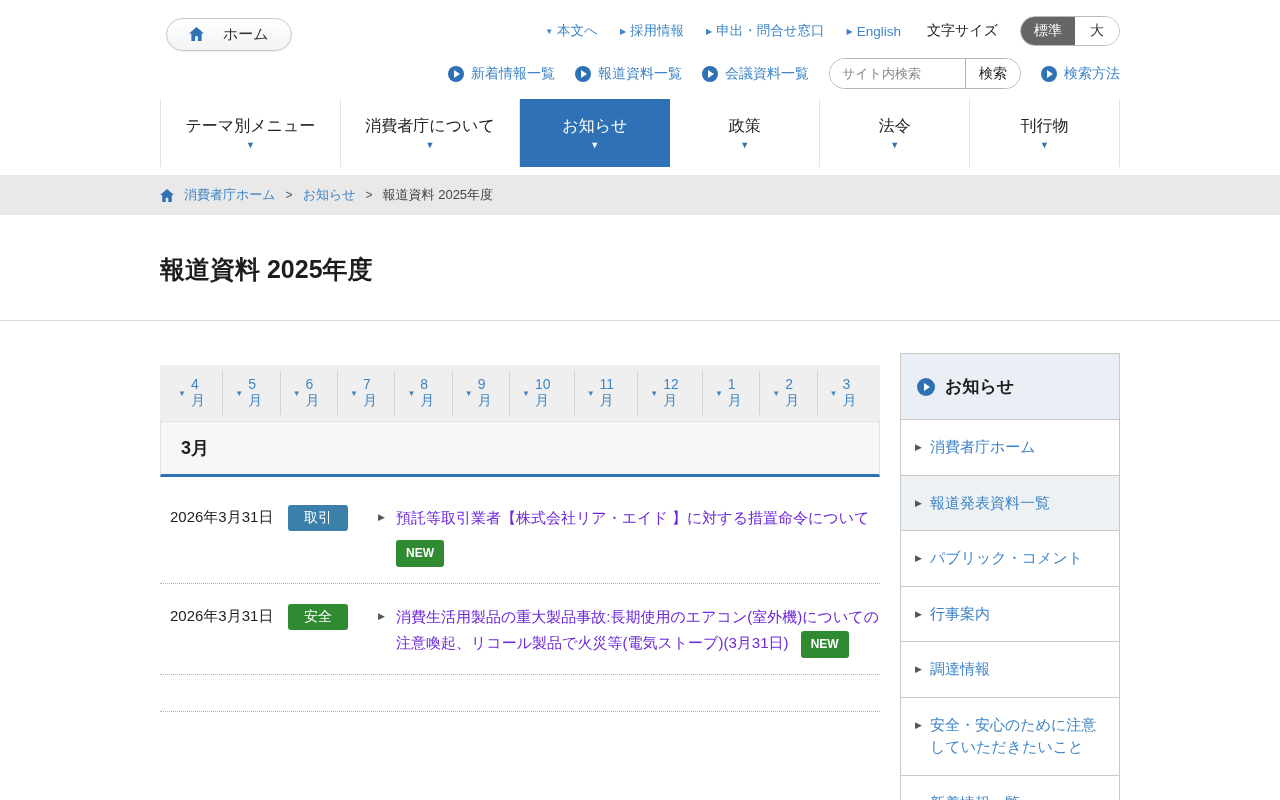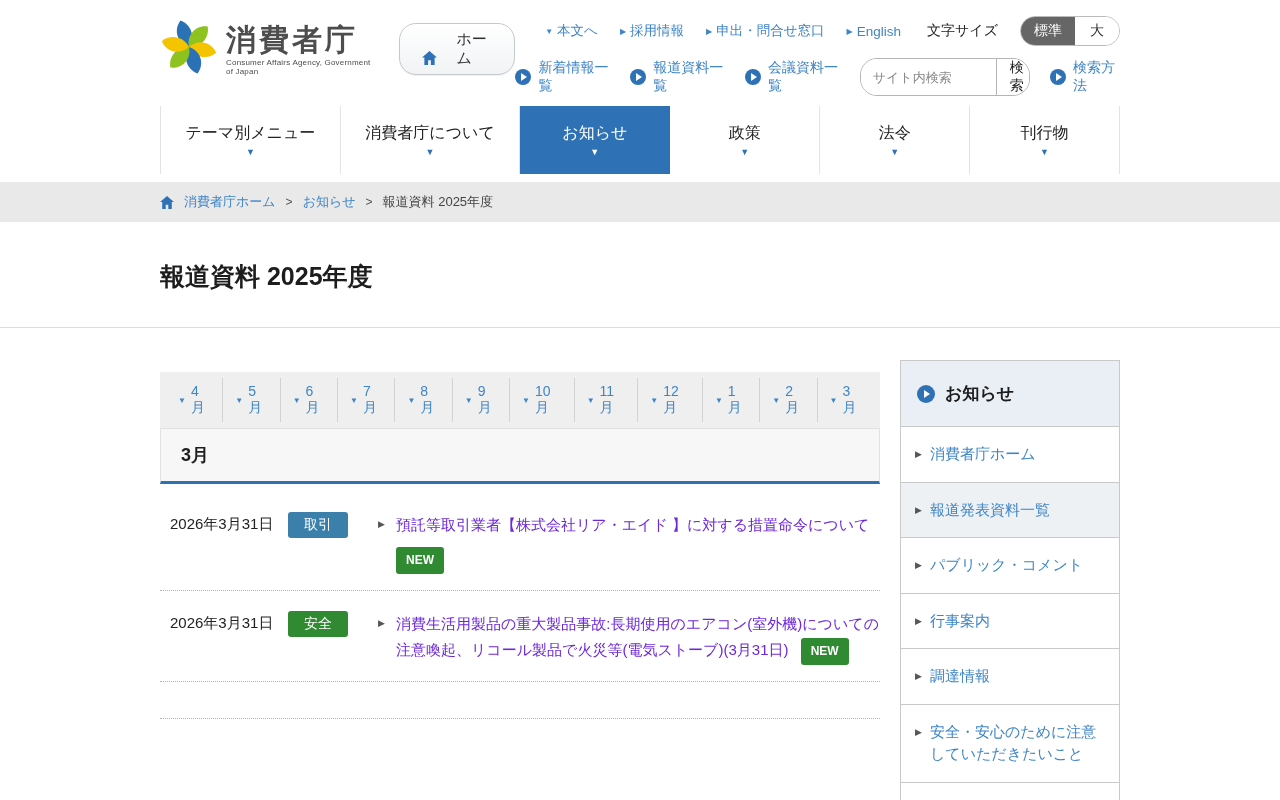--- a/index.html
+++ b/index.html
@@ -113,38 +113,20 @@
   .side-item .arr { font-size:9px; color:#555; padding-top:5px; flex:none; }
   .side-item a { color:#3f85c6; }
   .side-item.current-page { background:#eef1f4; }
 </style>
 </head>
 <body>
 
 <div class="header">
   <div class="container header-inner">
     <div class="logo-group">
-      <div class="logo-block">
-        <span>
-          <svg width="58" height="58" viewBox="-34 -34 68 68">
-            <g>
-              <path d="M0,0 C-13,-4 -19,-19 -10,-31 C2,-27 8,-12 0,0 Z" fill="#2a72b5" transform="rotate(0)"></path>
-              <path d="M0,0 C-13,-4 -19,-19 -10,-31 C2,-27 8,-12 0,0 Z" fill="#8dc21f" transform="rotate(60)"></path>
-              <path d="M0,0 C-13,-4 -19,-19 -10,-31 C2,-27 8,-12 0,0 Z" fill="#f4c400" transform="rotate(120)"></path>
-              <path d="M0,0 C-13,-4 -19,-19 -10,-31 C2,-27 8,-12 0,0 Z" fill="#2a72b5" transform="rotate(180)"></path>
-              <path d="M0,0 C-13,-4 -19,-19 -10,-31 C2,-27 8,-12 0,0 Z" fill="#8dc21f" transform="rotate(240)"></path>
-              <path d="M0,0 C-13,-4 -19,-19 -10,-31 C2,-27 8,-12 0,0 Z" fill="#f4c400" transform="rotate(300)"></path>
-            </g>
-          </svg>
-        </span>
-        <span class="logo-text">
-          <span class="logo-title">消費者庁</span>
-          <span class="logo-sub">Consumer Affairs Agency, Government of Japan</span>
-        </span>
-      </div>
       <div class="home-btn">
         <span>
           <svg width="15" height="14" viewBox="0 0 16 15">
               <path d="M8 0 L16 7 H13.5 V15 H9.5 V10 H6.5 V15 H2.5 V7 H0 Z" fill="#2e71b5"></path>
             </svg>
         </span>
         <span>ホーム</span>
       </div>
     </div>
 

